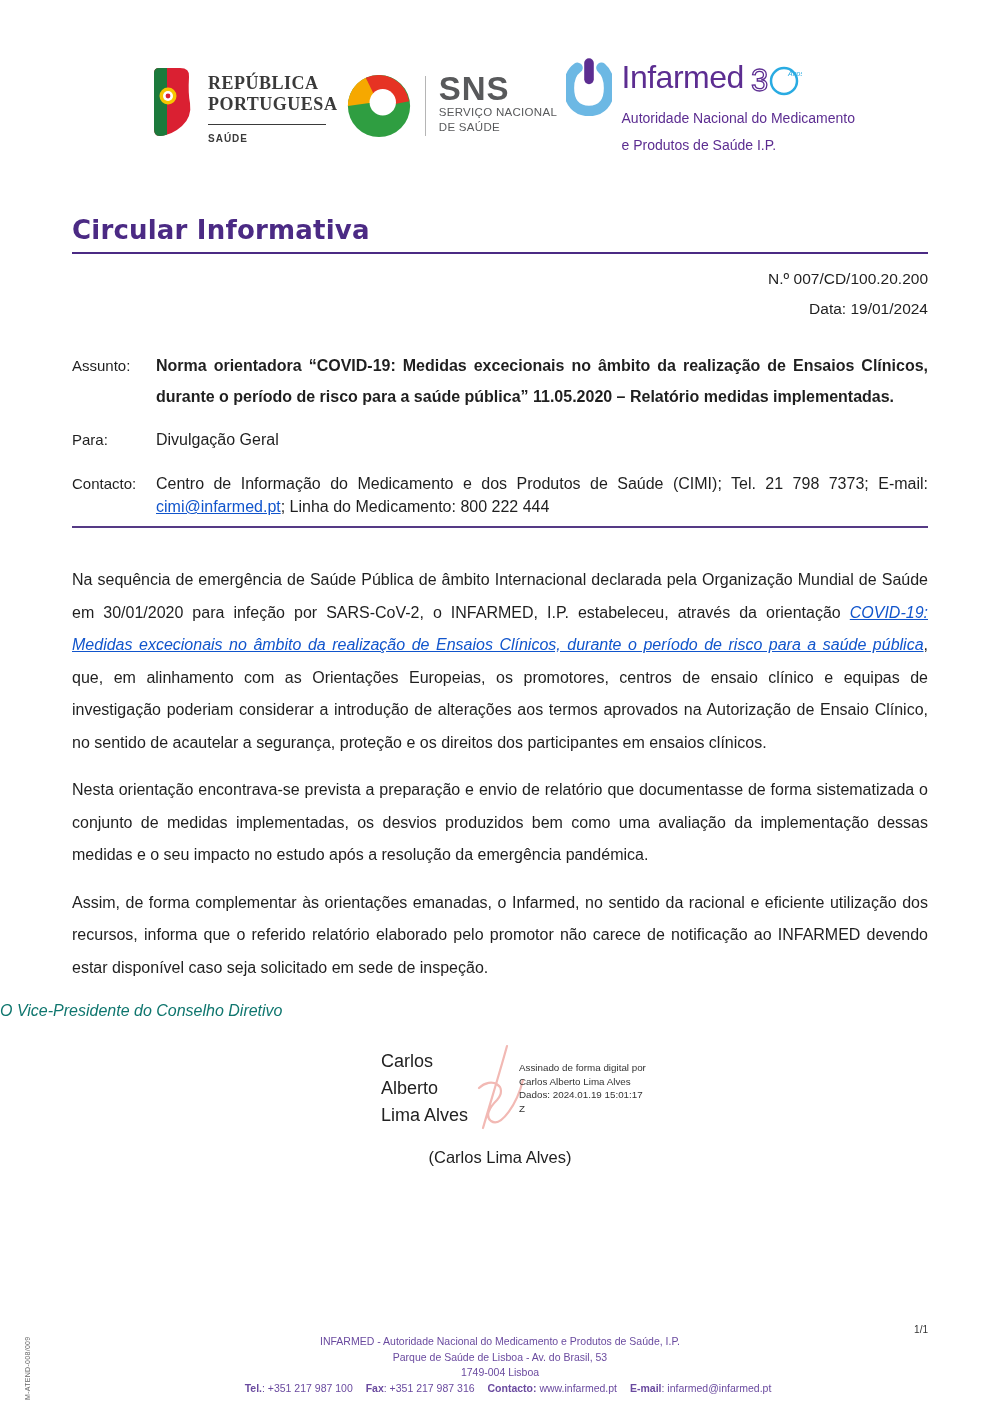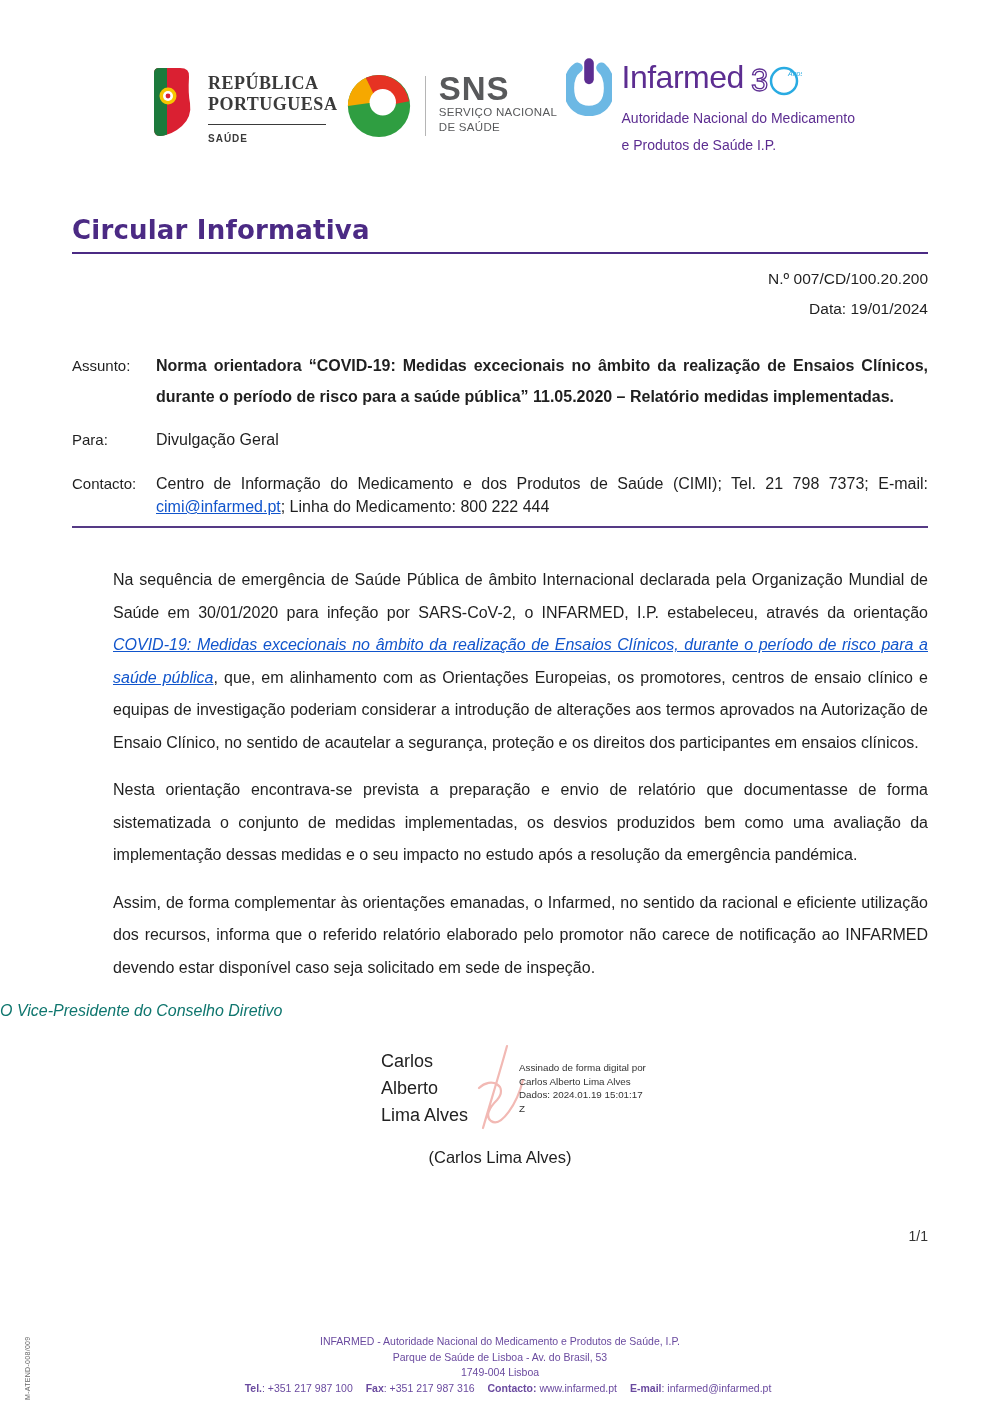--- a/index.html
+++ b/index.html
@@ -76,21 +76,21 @@
   .subject-row .meta-value { font-weight: bold; text-align: justify; line-height: 31px; }
   .to-row { margin-top: 17px; }
   .to-row .meta-label, .to-row .meta-value { line-height: 22px; }
   .contact-row { margin-top: 21px; }
   .contact-row .meta-label, .contact-row .meta-value { line-height: 23px; }
   .contact-row .meta-value { text-align: justify; }
   a.email-link { color: #1155cc; text-decoration: underline; cursor: pointer; }
   .divider { border-top: 2.5px solid #553a85; margin: 8px 72px 0 72px; }
 
   
-  .body-text { margin: 36px 72px 0 113px; }
+  .body-text { margin: 36px 72px 0 72px; }
   .body-text p {
     font-size: 16px;
     line-height: 32.5px;
     text-align: justify;
     margin-bottom: 15px;
     color: #1f1f1f;
   }
   a.body-link { color: #1155cc; font-style: italic; text-decoration: underline; cursor: pointer; }
 
   
@@ -101,21 +101,21 @@
     justify-content: center;
     align-items: center;
     padding-left: 32px;
   }
   .sig-name { font-size: 18px; line-height: 27px; color: #222; width: 96px; }
   .sig-flourish { width: 54px; height: 92px; margin: 0 -8px 0 -4px; }
   .sig-stamp { width: 132px; font-size: 9.8px; line-height: 13.5px; color: #333; }
   .printed-name { text-align: center; font-size: 16.5px; margin-top: 14px; color: #1f1f1f; }
 
   
-  .page-num { position: absolute; right: 72px; top: 1228px; font-size: 14px; color: #333; }
+  .page-num { position: absolute; right: 72px; top: 1324px; font-size: 10px; color: #333; }
   .footer {
     position: absolute;
     left: 0; right: 0;
     top: 1334px;
     text-align: center;
     color: #6a4a9f;
     font-size: 10.5px;
     line-height: 15.5px;
   }
   .footer b { font-weight: bold; }

